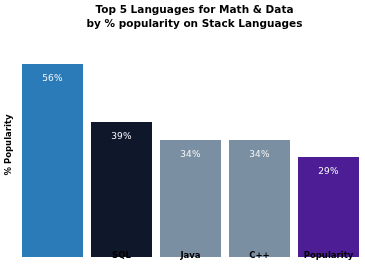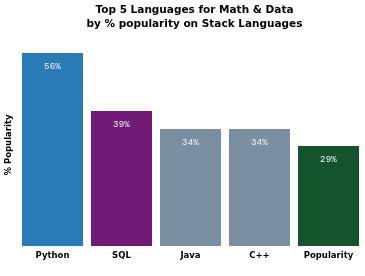--- a/index.html
+++ b/index.html
@@ -54,24 +54,23 @@
     transform-origin: center center;
     white-space: nowrap;
     font-size: 8.5px;
     font-weight: bold;
     color: #000000;
   }
   
   #plot-area {
     position: absolute;
     left: 18px;
-    top: 32px;
+    top: 43px;
     width: 345px;
     height: 214px;
-    font-family: Liberation Mono, monospace;
   }
   .bar-slot {
     position: absolute;
     bottom: 0;
     height: 214px;
   }
   .bar {
     position: absolute;
     bottom: 0;
     left: 0;
@@ -121,42 +120,41 @@
     <span id="ylabel">% Popularity</span>
   </div>
 
   <div id="plot-area">
       <div class="bar-slot" style="left: 4px; width: 61px;">
         <div class="bar" style="height: 193.29px; background: rgb(43, 123, 185);">
           <span class="bar-value" style="color: rgb(242, 244, 246);">56%</span>
         </div>
       </div>
       <div class="bar-slot" style="left: 73px; width: 61px;">
-        <div class="bar" style="height: 134.613px; background: #701a75;">
+        <div class="bar" style="height: 134.613px; background: #0f172a;">
           <span class="bar-value" style="color: rgb(242, 244, 246);">39%</span>
         </div>
       </div>
       <div class="bar-slot" style="left: 142px; width: 61px;">
         <div class="bar" style="height: 117.355px; background: rgb(123, 143, 163);">
           <span class="bar-value" style="color: rgb(242, 244, 246);">34%</span>
         </div>
       </div>
       <div class="bar-slot" style="left: 211px; width: 61px;">
         <div class="bar" style="height: 117.355px; background: rgb(123, 143, 163);">
           <span class="bar-value" style="color: rgb(242, 244, 246);">34%</span>
         </div>
       </div>
       <div class="bar-slot" style="left: 280px; width: 61px;">
-        <div class="bar" style="height: 100.097px; background: #14532d;">
+        <div class="bar" style="height: 100.097px; background: #4c1d95;">
           <span class="bar-value" style="color: rgb(242, 244, 246);">29%</span>
         </div>
       </div>
     </div>
 
   <div id="xticks">
-      <div class="xtick" style="left: 0px; width: 69px;">Python</div>
       <div class="xtick" style="left: 69px; width: 69px; text-align: center;">SQL</div>
       <div class="xtick" style="left: 138px; width: 69px;">Java</div>
       <div class="xtick" style="left: 207px; width: 69px;">C++</div>
       <div class="xtick" style="left: 276px; width: 69px;">Popularity</div>
     </div>
 
 </div>
 
 </body></html>

